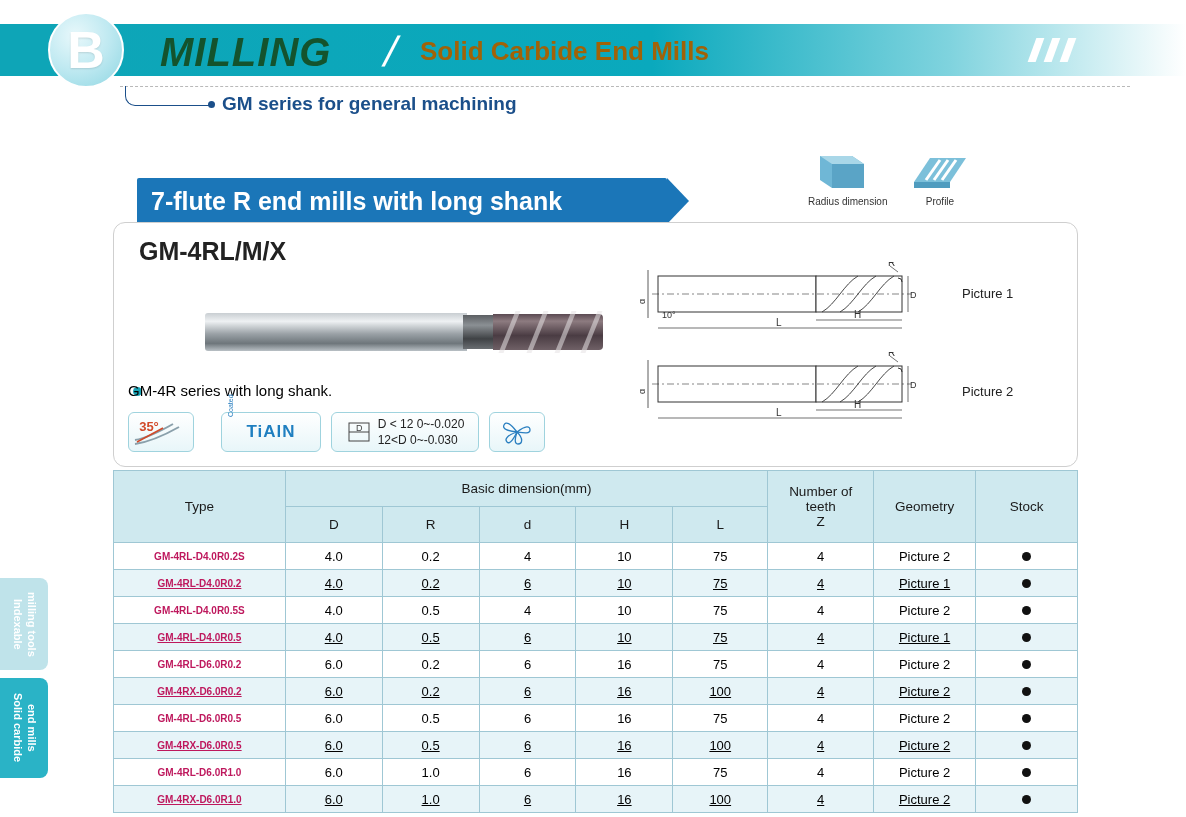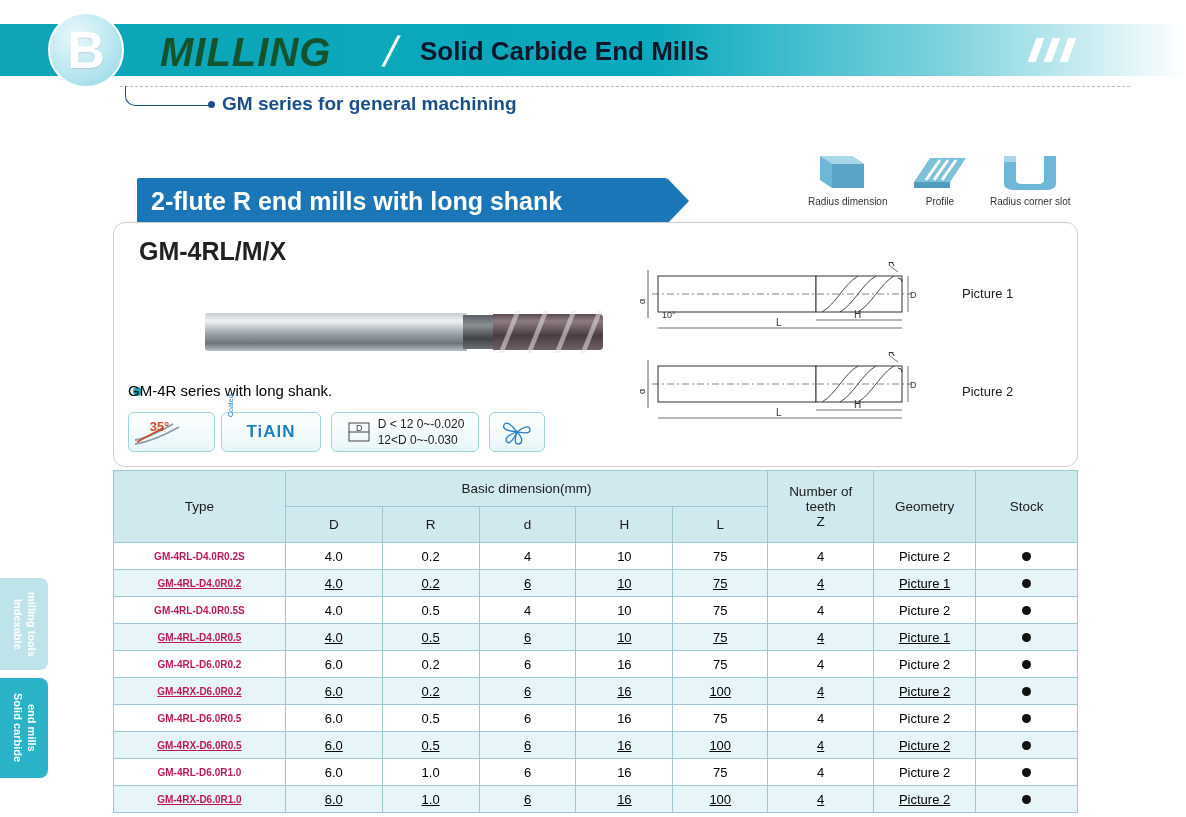--- a/index.html
+++ b/index.html
@@ -46,21 +46,21 @@
     z-index:3;
   }
   .slash {
     position:absolute; left:385px; top:28px;
     font-size:42px; color:#ffffff; font-weight:300;
     transform:skewX(-14deg);
     z-index:3;
   }
   .header-sub {
     position:absolute; left:420px; top:36px;
-    font-size:26px; font-weight:bold; color:#0f172a;
+    font-size:26px; font-weight:bold; color:#a16207;
     z-index:3;
   }
   .stripes {
     position:absolute; right:88px; top:38px; width:66px; height:24px; z-index:3;
   }
   .stripes i {
     position:absolute; top:0; width:8px; height:24px; background:#ffffff;
     transform:skewX(-20deg);
   }
   .stripes i:nth-child(1){ left:0; }
@@ -169,21 +169,21 @@
   .photo .flute i:nth-child(3){ left:70px; }
   .photo .flute i:nth-child(4){ left:96px; }
 
   
   .badges { position:absolute; left:128px; top:412px; }
   .badge {
     position:absolute; height:40px; border:1px solid #9fd3de; border-radius:6px;
     background:linear-gradient(to bottom,#ffffff,#e8f6f9);
     display:flex; align-items:center; justify-content:center;
   }
-  .badge-angle { left:0; top:0; width:87px; }
+  .badge-angle { left:0; top:0; width:66px; }
   .badge-angle .ang { font-size:13px; font-weight:bold; color:#d14a2a; }
   .badge-tialn { left:93px; top:0; width:100px;border-radius:6px; }
   .badge-tialn .tx { font-size:17px; font-weight:bold; color:#1f7fc0; letter-spacing:1px; }
   .badge-tol { left:203px; top:0; width:148px; padding:0 6px; }
   .badge-tol .tol-txt { font-size:12px; color:#222; line-height:1.35; }
   .badge-flute { left:361px; top:0; width:56px; }
 
   
   .draw { position:absolute; }
   .draw1 { left:640px; top:262px; width:310px; height:72px; }
@@ -251,21 +251,21 @@
     </span>
 </div>
 <div class="side-tab side-tab-2">
   <span>
       <span style="display:block">Solid carbide</span>
       <span style="display:block">end mills</span>
     </span>
 </div>
 
 <div class="title-banner">
-  <div class="tb-text">2-flute R end mills with long shank</div>
+  <div class="tb-text">7-flute R end mills with long shank</div>
 </div>
 
 <div class="app-icons">
   <div class="app-icon ai1">
     <div class="glyph">
       <svg width="72" height="44" viewBox="0 0 72 44">
         <polygon points="8,6 40,6 52,14 52,38 20,38 8,30" fill="#6fb7d6"></polygon>
         <polygon points="8,6 40,6 52,14 20,14" fill="#a9d7e8"></polygon>
         <polygon points="20,14 52,14 52,38 20,38" fill="#5aa4c6"></polygon>
       </svg>
@@ -278,29 +278,20 @@
         <polygon points="10,32 26,8 62,8 46,32" fill="#7cc0da"></polygon>
         <polygon points="10,32 46,32 46,38 10,38" fill="#4f9cbf"></polygon>
         <g stroke="#ffffff" stroke-width="3">
           <line x1="22" y1="30" x2="36" y2="10"></line>
           <line x1="30" y1="30" x2="44" y2="10"></line>
           <line x1="38" y1="30" x2="52" y2="10"></line>
         </g>
       </svg>
     </div>
     <div class="cap">Profile</div>
-  </div>
-  <div class="app-icon ai3">
-    <div class="glyph">
-      <svg width="72" height="44" viewBox="0 0 72 44">
-        <path d="M10,6 L22,6 L22,30 Q22,34 28,34 L44,34 Q50,34 50,30 L50,6 L62,6 L62,34 Q62,40 50,40 L22,40 Q10,40 10,34 Z" fill="#6fb7d6"></path>
-        <path d="M10,6 L22,6 L22,12 L10,12 Z" fill="#a9d7e8"></path>
-      </svg>
-    </div>
-    <div class="cap">Radius corner slot</div>
   </div>
 </div>
 
 <div class="card">
   <div class="card-title">GM-4RL/M/X</div>
 </div>
 
 <div class="photo">
   <div class="shank"></div>
   <div class="neck"></div>

